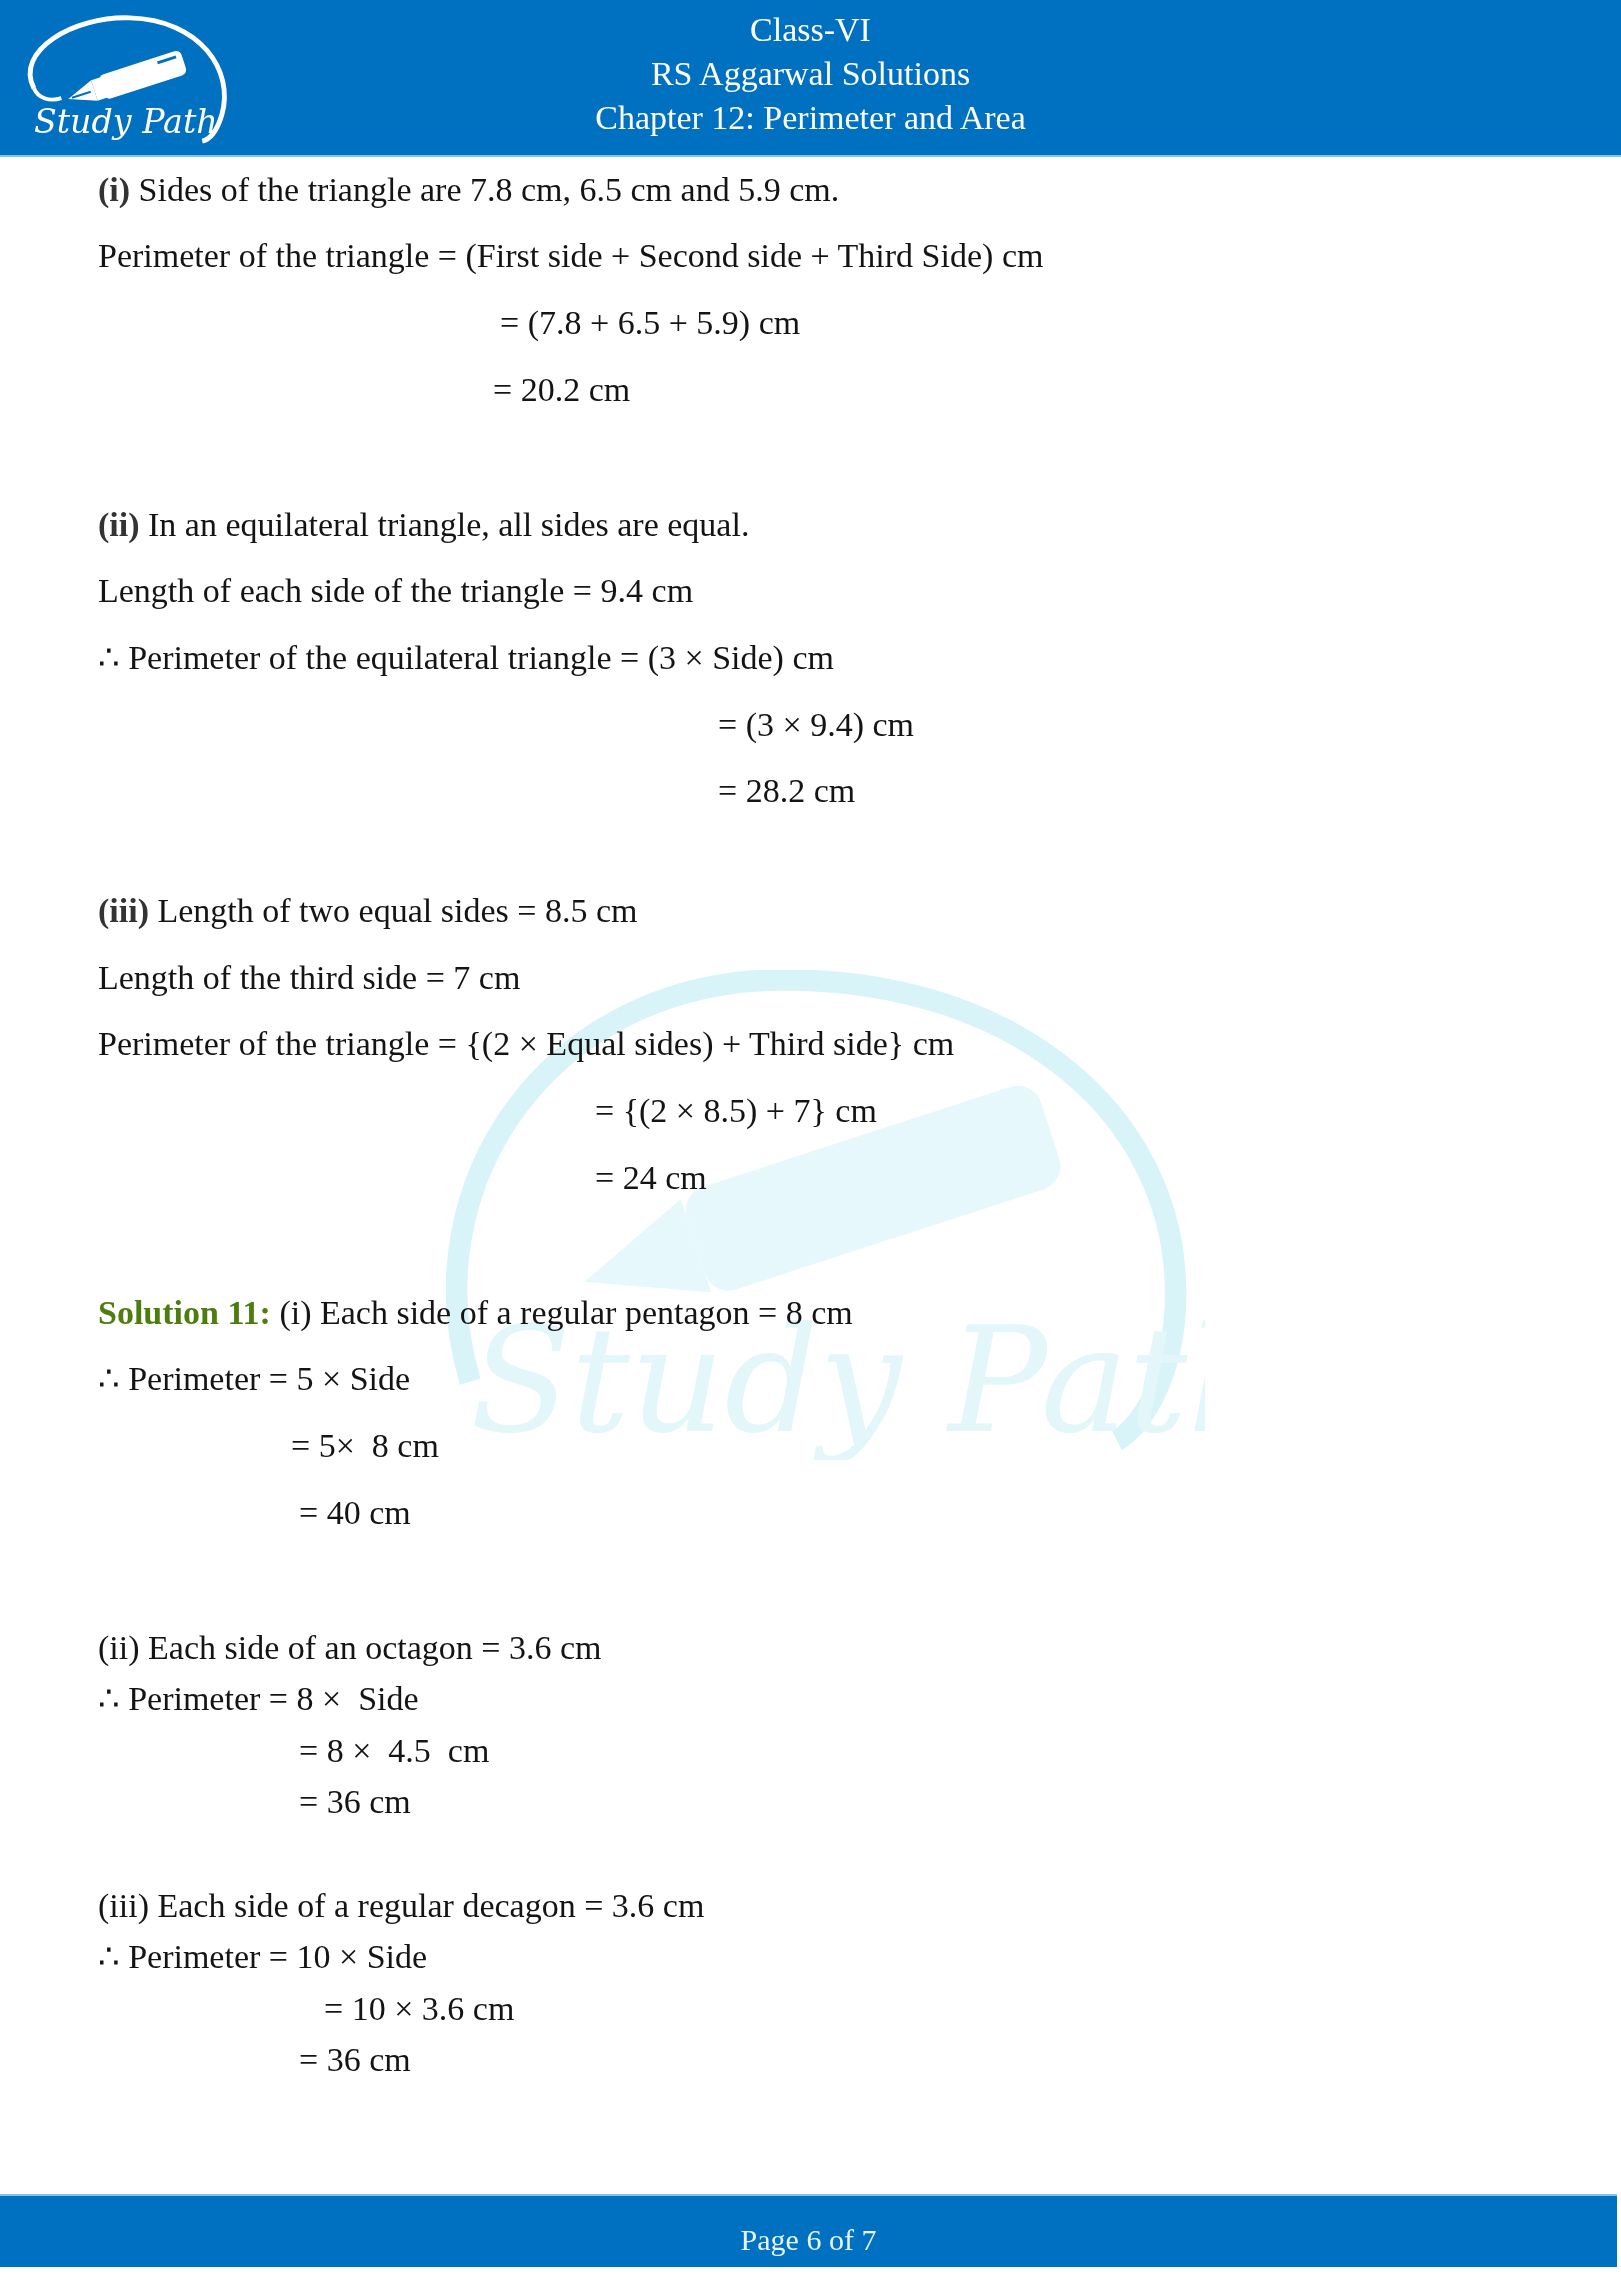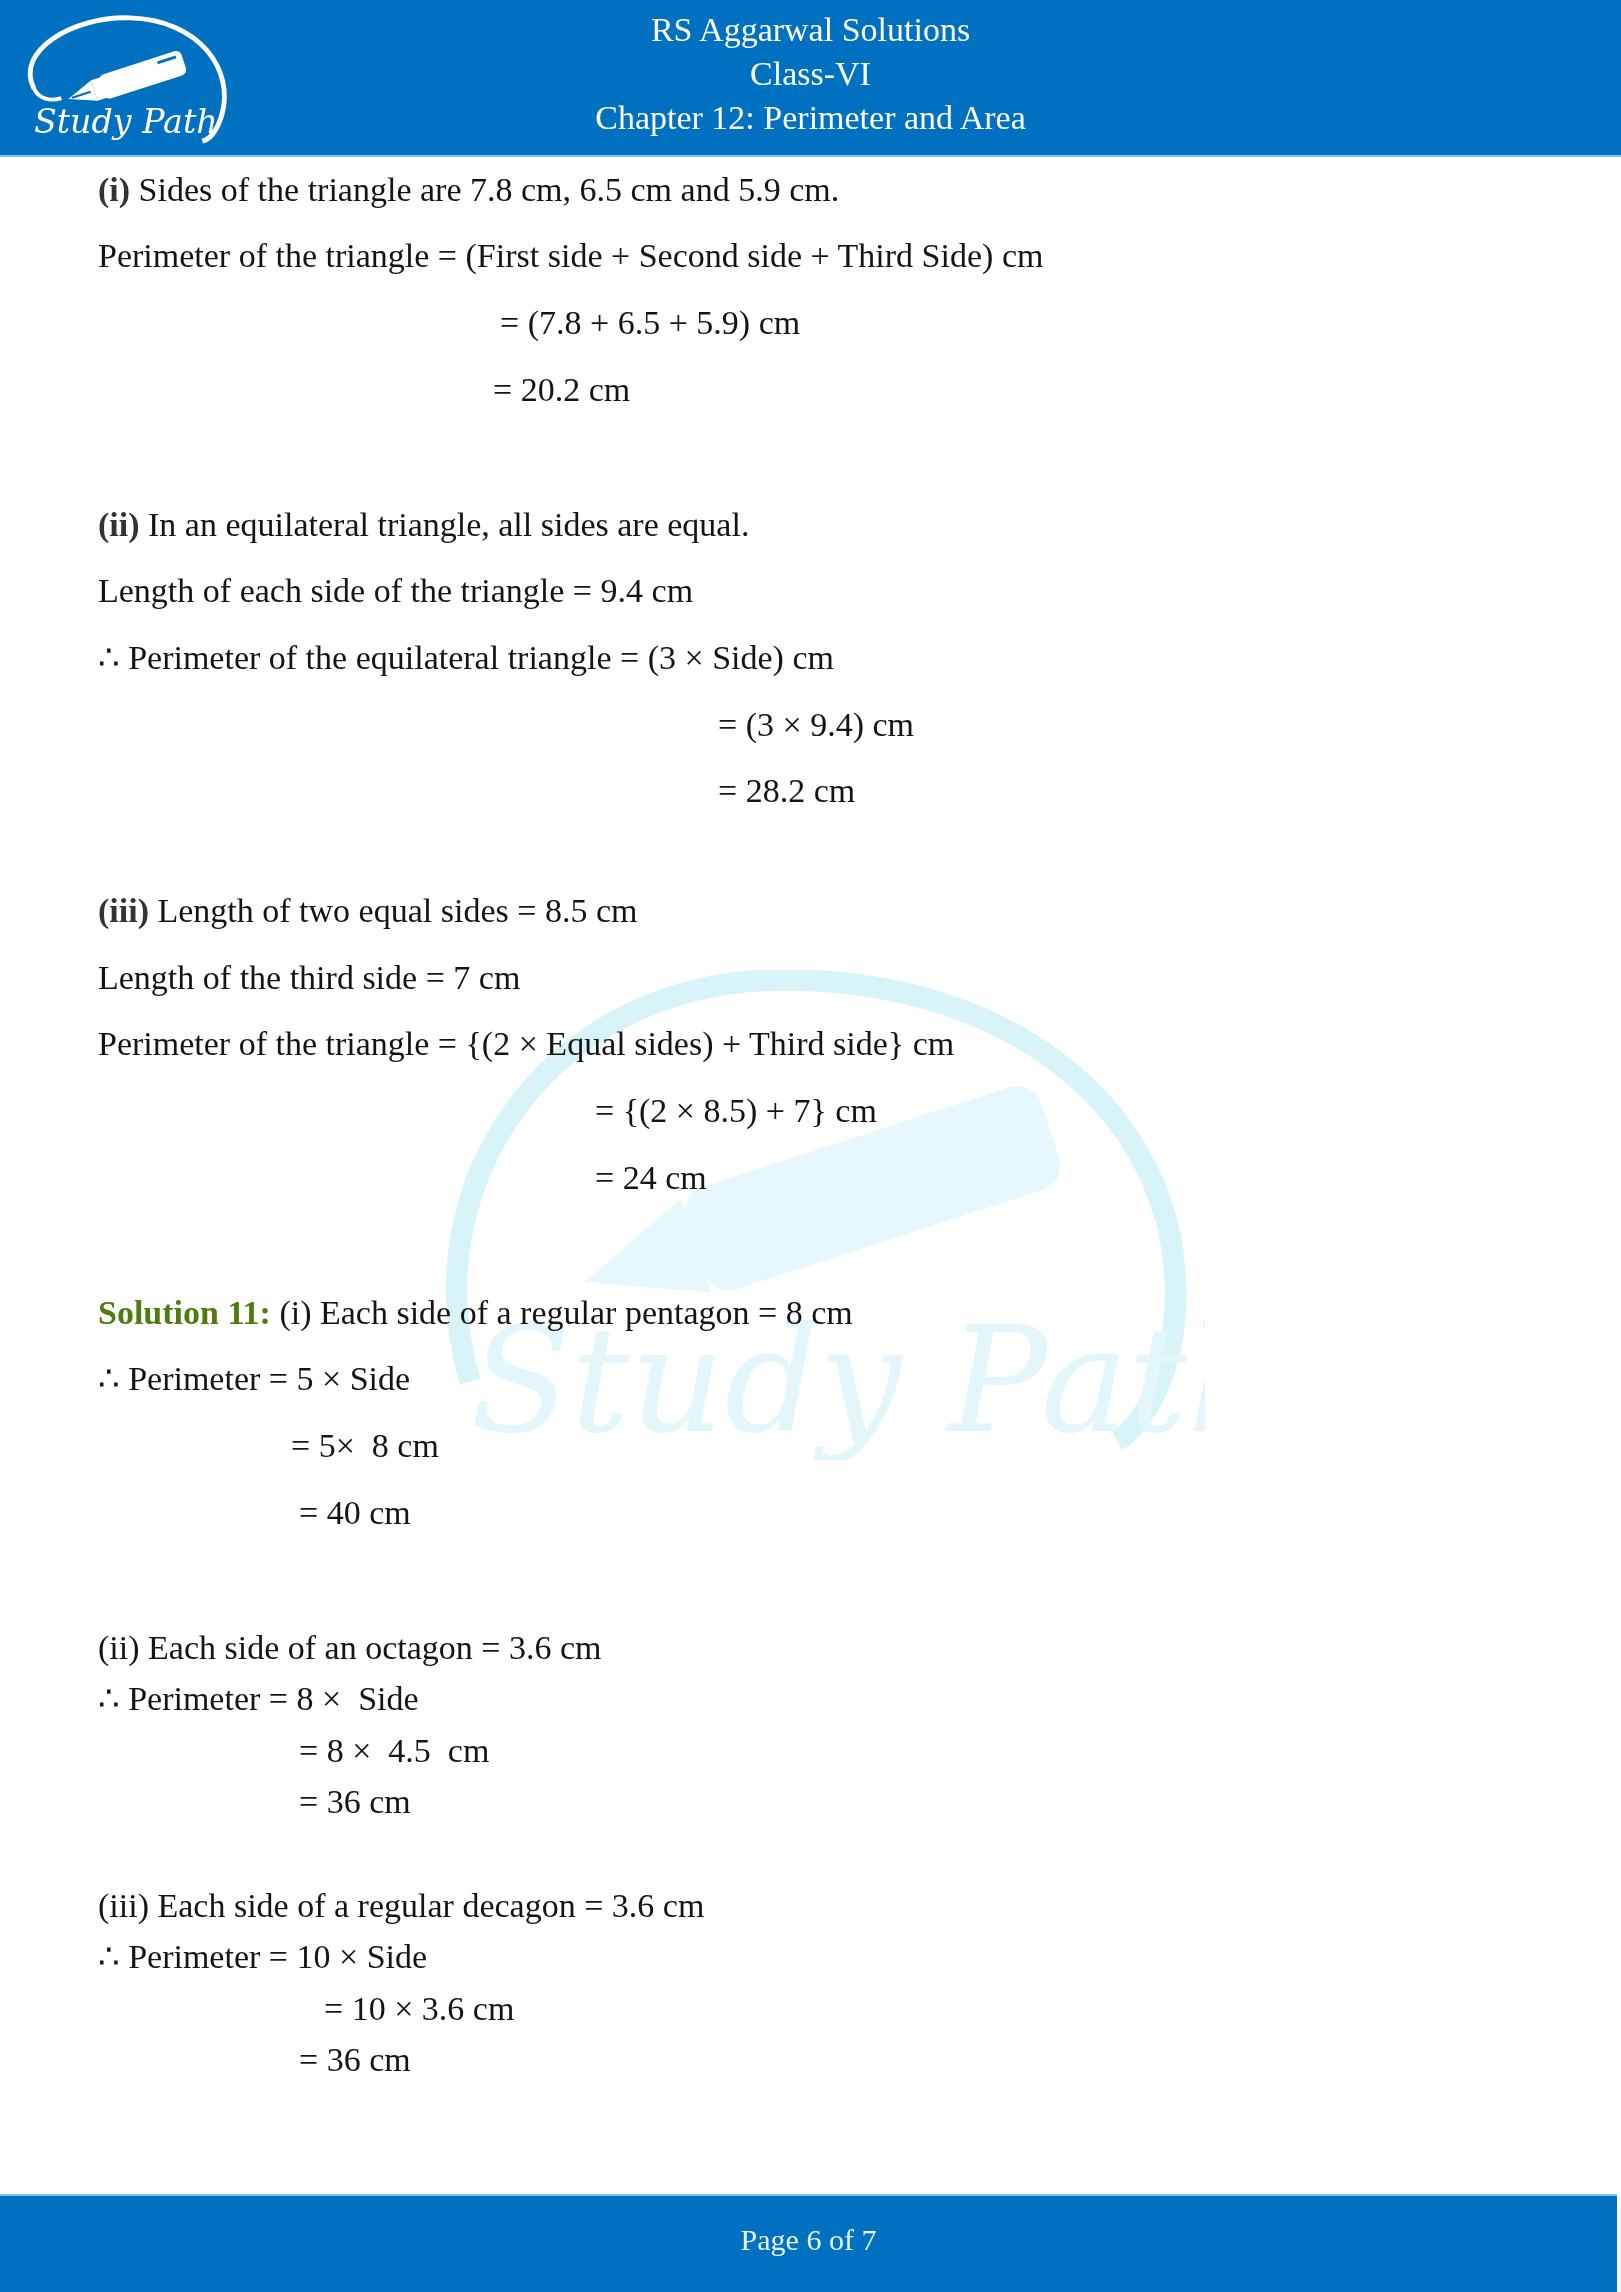--- a/index.html
+++ b/index.html
@@ -10,21 +10,21 @@
     position: absolute; left: 0; top: 0; width: 1621px; height: 157px;
     background: #0070c0; border-bottom: 2.9px solid #7fc4ee;
   }
   .header .titles {
     position: absolute; left: 0; right: 0; top: 7.8px; text-align: center;
     color: #ffffff; font-family: "Liberation Serif", serif; font-size: 34px; line-height: 44px;
   }
   .logo { position: absolute; left: 13.7px; top: 11.8px; width: 218px; height: 137px; }
 
   .footer {
-    position: absolute; left: 0; top: 2194px; width: 1617px; height: 99px;
+    position: absolute; left: 0; top: 2194px; width: 1617px; height: 73px;
     background: #0070c0; border-top: 2.9px solid #7fc4ee;
   }
   .footer .page {
     position: absolute; left: 0; right: 0; top: 27.4px; text-align: center;
     color: #e8f4ff; font-family: "Liberation Serif", serif; font-size: 30px;
   }
 
   .watermark { position: absolute; left: 431px; top: 970px; width: 774px; height: 490px; pointer-events: none; }
 
   .content { position: absolute; left: 0; top: 0; width: 1621px; }
@@ -45,22 +45,22 @@
     <g transform="rotate(-18 110 70)">
       <rect x="88" y="58" width="88" height="26" rx="6" fill="#ffffff"></rect>
       <rect x="80" y="60" width="12" height="22" fill="#ffffff"></rect>
       <path d="M80 60 L52 71 L80 82 Z" fill="#ffffff"></path>
       <line x1="56" y1="71" x2="76" y2="71" stroke="#0070c0" stroke-width="2"></line>
       <path d="M150 64 L170 64" stroke="#0070c0" stroke-width="3"></path>
     </g>
     <text x="20" y="124" fill="#ffffff" font-family="DejaVu Serif, serif" font-style="italic" font-size="34">Study Path</text>
   </svg>
   <div class="titles">
+    <div>Class-VI</div>
     <div>RS Aggarwal Solutions</div>
-    <div>Class-VI</div>
     <div>Chapter 12: Perimeter and Area</div>
   </div>
 </div>
 
 <svg class="watermark" viewBox="0 0 790 500">
   <path d="M40 420 C -20 220, 120 10, 360 10 C 600 10, 760 150, 760 330 C 760 420, 720 470, 700 480" fill="none" stroke="#d9f4f8" stroke-width="22"></path>
   <g transform="rotate(-18 380 230)">
     <rect x="260" y="190" width="380" height="110" rx="25" fill="#e6f8fb"></rect>
     <path d="M260 195 L140 245 L260 295 Z" fill="#e6f8fb"></path>
   </g>

